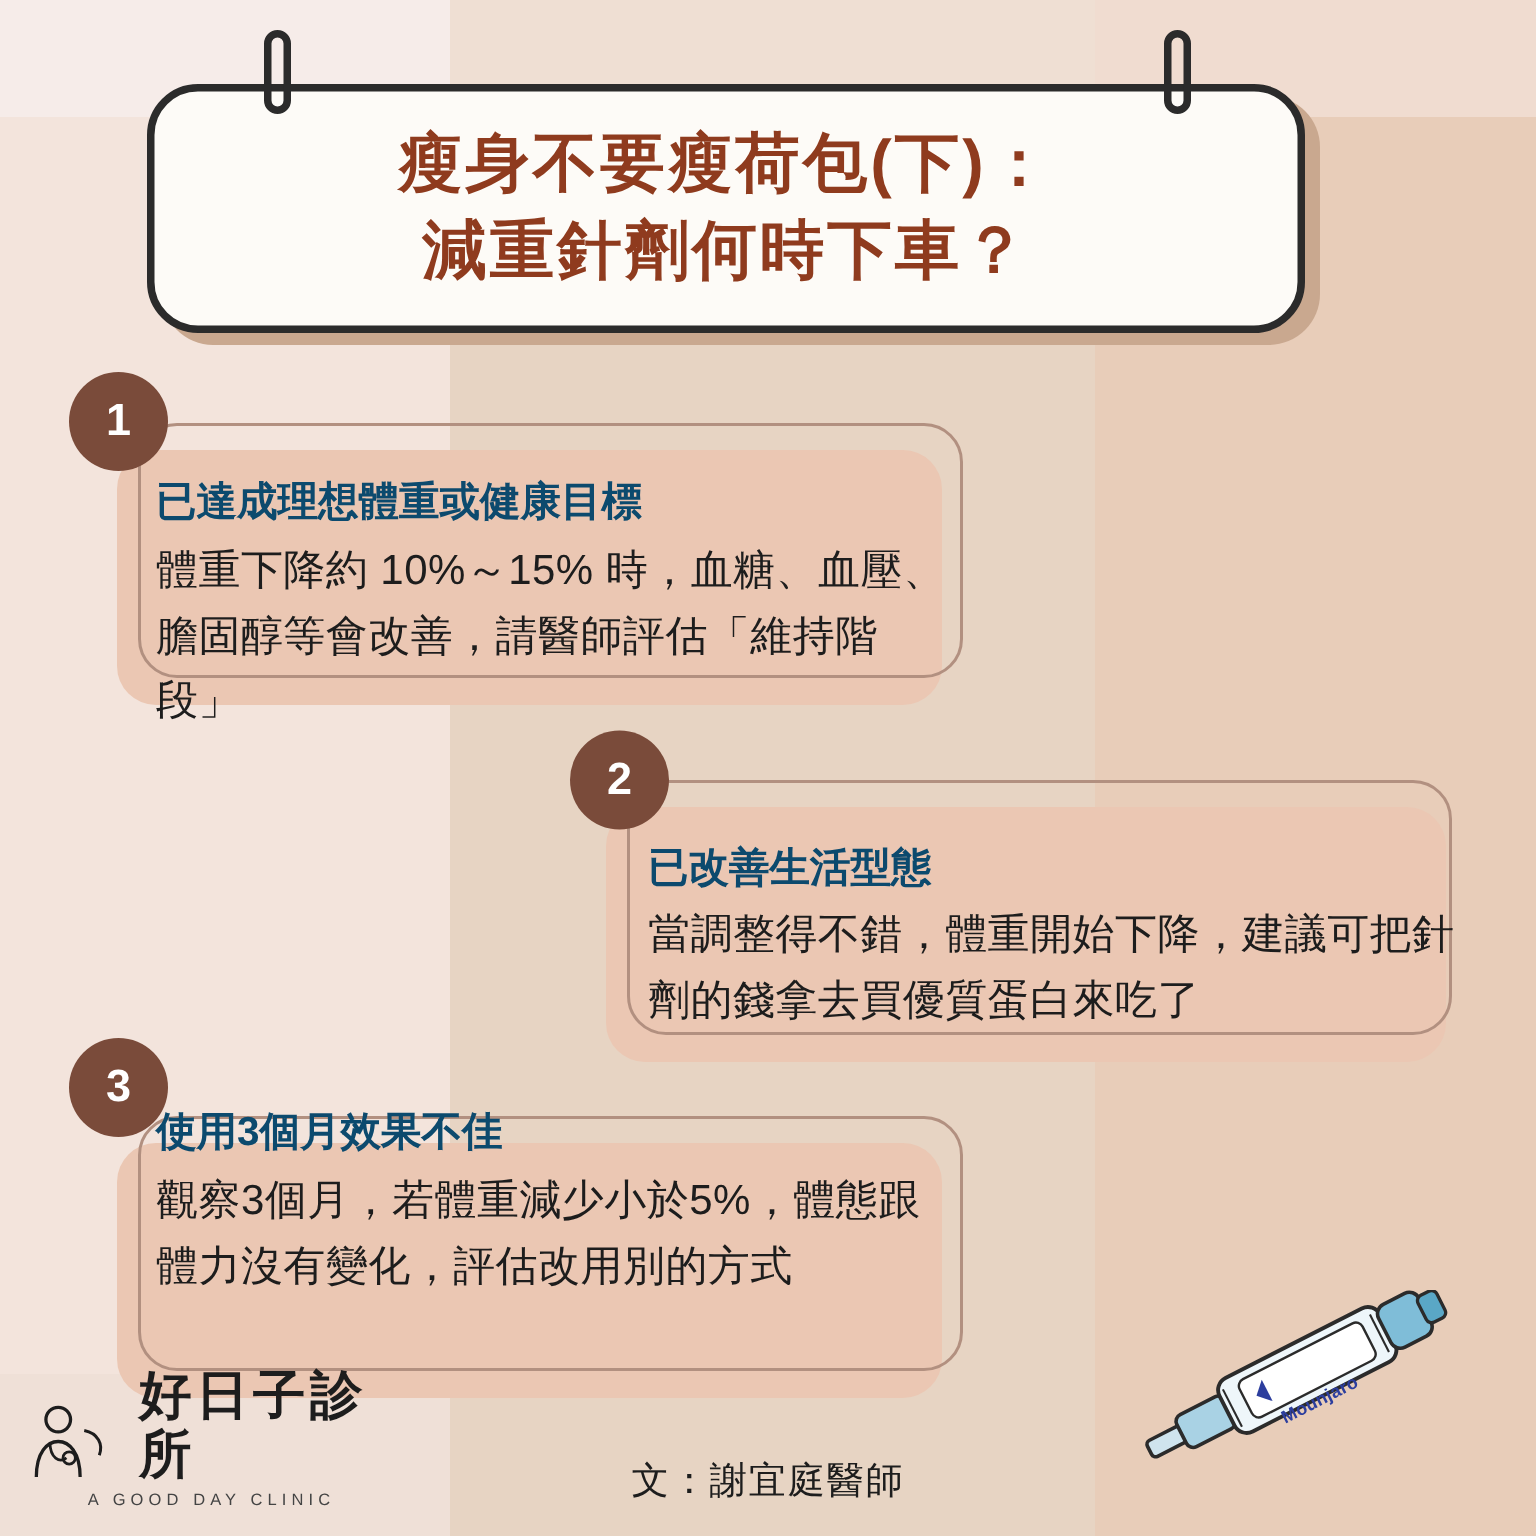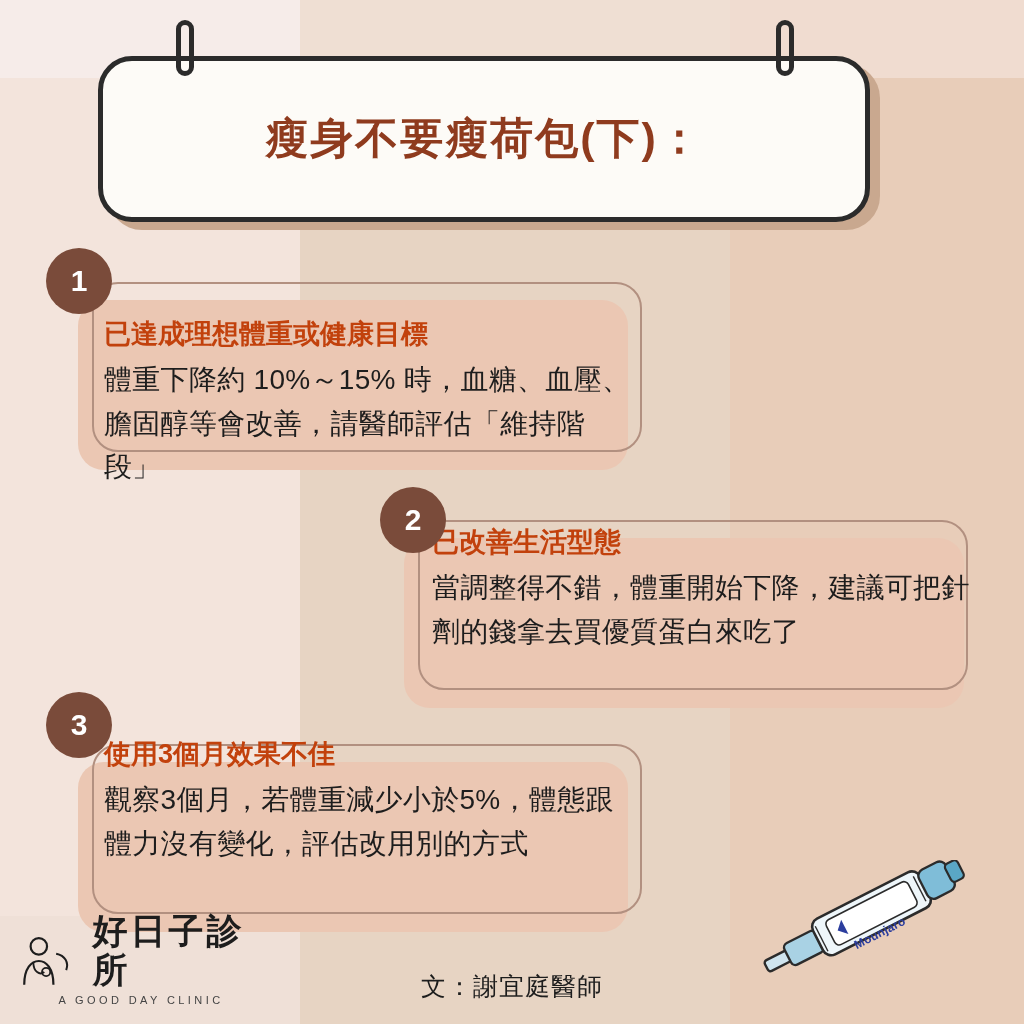--- a/index.html
+++ b/index.html
@@ -114,21 +114,21 @@
     z-index: 1;
   }
   .item-text {
     position: absolute;
     z-index: 3;
     padding: 0;
   }
   .item-title {
     font-size: 27px;
     font-weight: bold;
-    color: #c2410c;
+    color: #0c4a6e;
     line-height: 1.35;
     margin-bottom: 6px;
     white-space: nowrap;
   }
   .item-body {
     font-size: 28px;
     color: #1d1d1d;
     line-height: 1.55;
     letter-spacing: 0.3px;
   }
@@ -148,21 +148,21 @@
 
   
   #item1 .item-card   { left: 78px;  top: 300px; width: 550px; height: 170px; }
   #item1 .item-outline{ left: 92px;  top: 282px; width: 550px; height: 170px; }
   #item1 .item-text   { left: 104px; top: 316px; width: 530px; }
   #item1 .badge       { left: 46px;  top: 248px; }
 
   
   #item2 .item-card   { left: 404px; top: 538px; width: 560px; height: 170px; }
   #item2 .item-outline{ left: 418px; top: 520px; width: 550px; height: 170px; }
-  #item2 .item-text   { left: 432px; top: 524px; width: 540px; font-family: Liberation Serif, serif; }
+  #item2 .item-text   { left: 432px; top: 560px; width: 540px; font-family: Liberation Serif, serif; }
   #item2 .badge       { left: 380px; top: 487px; }
 
   
   #item3 .item-card   { left: 78px;  top: 762px; width: 550px; height: 170px; }
   #item3 .item-outline{ left: 92px;  top: 744px; width: 550px; height: 170px; }
   #item3 .item-text   { left: 104px; top: 736px; width: 530px; }
   #item3 .badge       { left: 46px;  top: 692px; }
 
   
   .logo {
@@ -231,20 +231,21 @@
   <div class="bg-bottom-band"></div>
   <div class="bg-bottom-mid"></div>
   <div class="bg-bottom-right"></div>
 
   <div class="clip left"></div>
   <div class="clip right"></div>
 
   <div class="title-shadow"></div>
   <div class="title-card">
     <div class="title-line">瘦身不要瘦荷包(下)：</div>
+    <div class="title-line">減重針劑何時下車？</div>
   </div>
 
   <div class="item" id="item1">
     <div class="item-card"></div>
     <div class="item-outline"></div>
     <div class="badge">1</div>
     <div class="item-text">
       <div class="item-title">已達成理想體重或健康目標</div>
       <div class="item-body">體重下降約 10%～15% 時，血糖、血壓、膽固醇等會改善，請醫師評估「維持階段」</div>
     </div>

